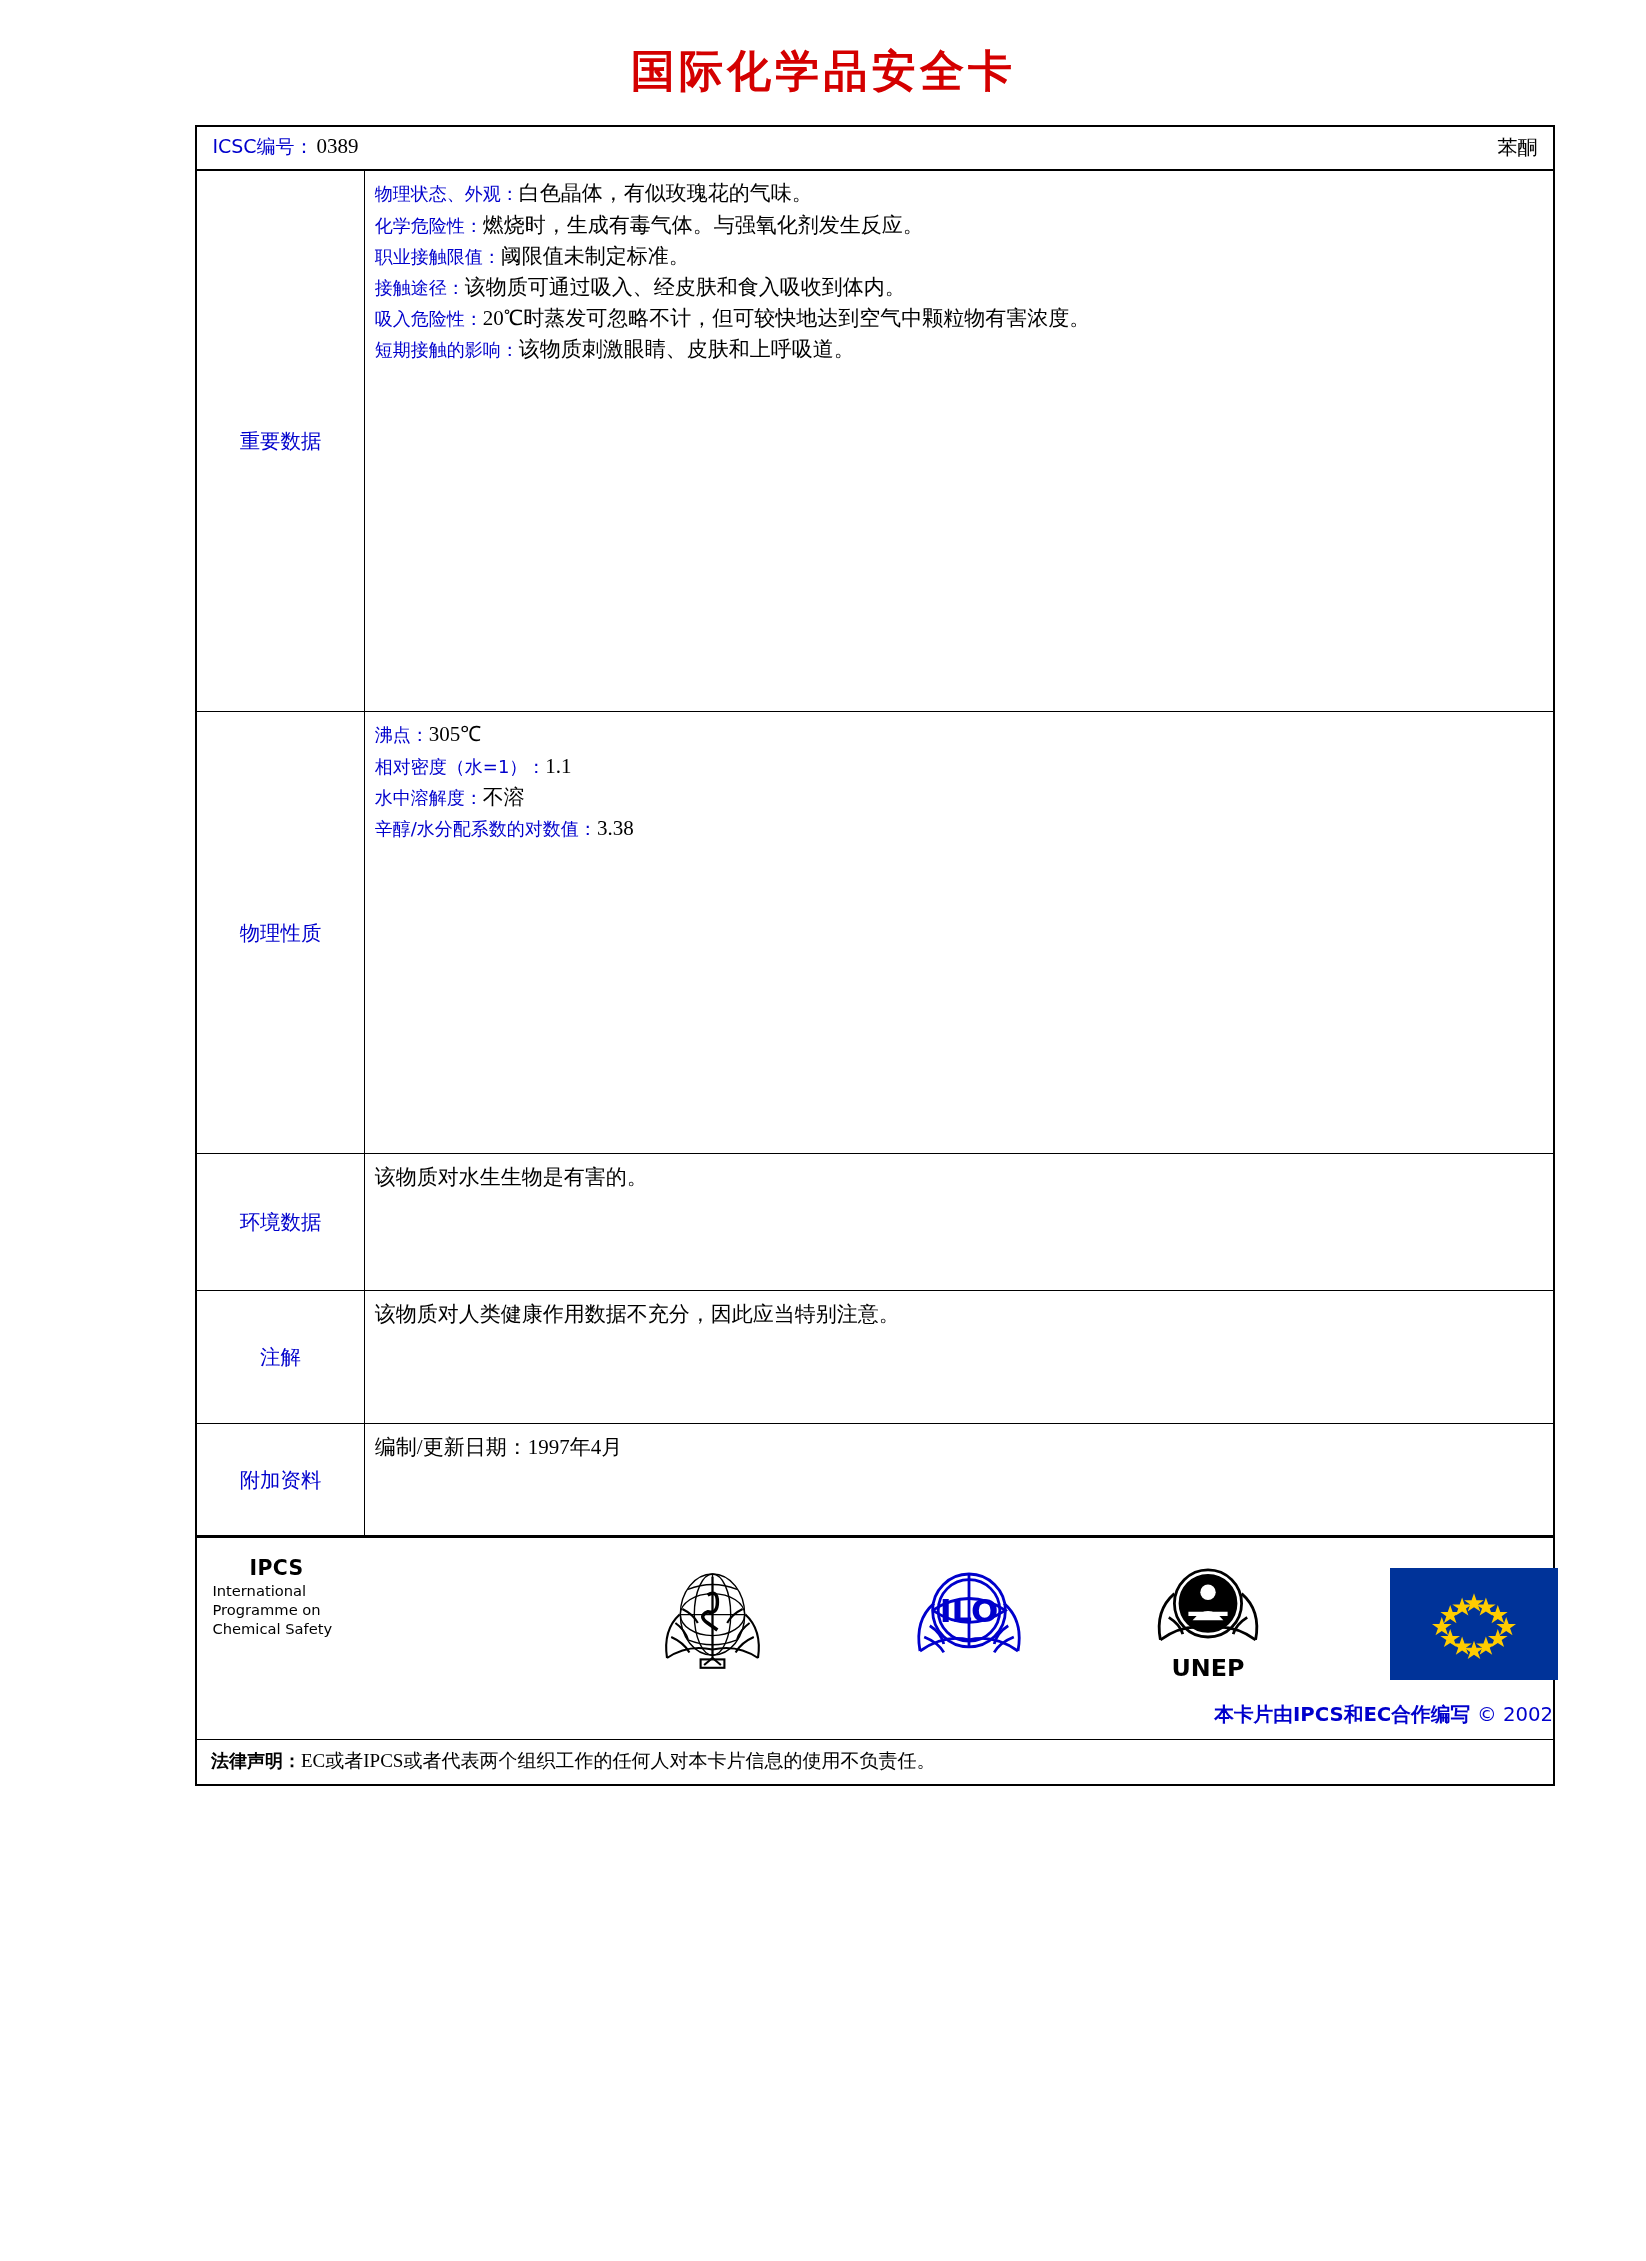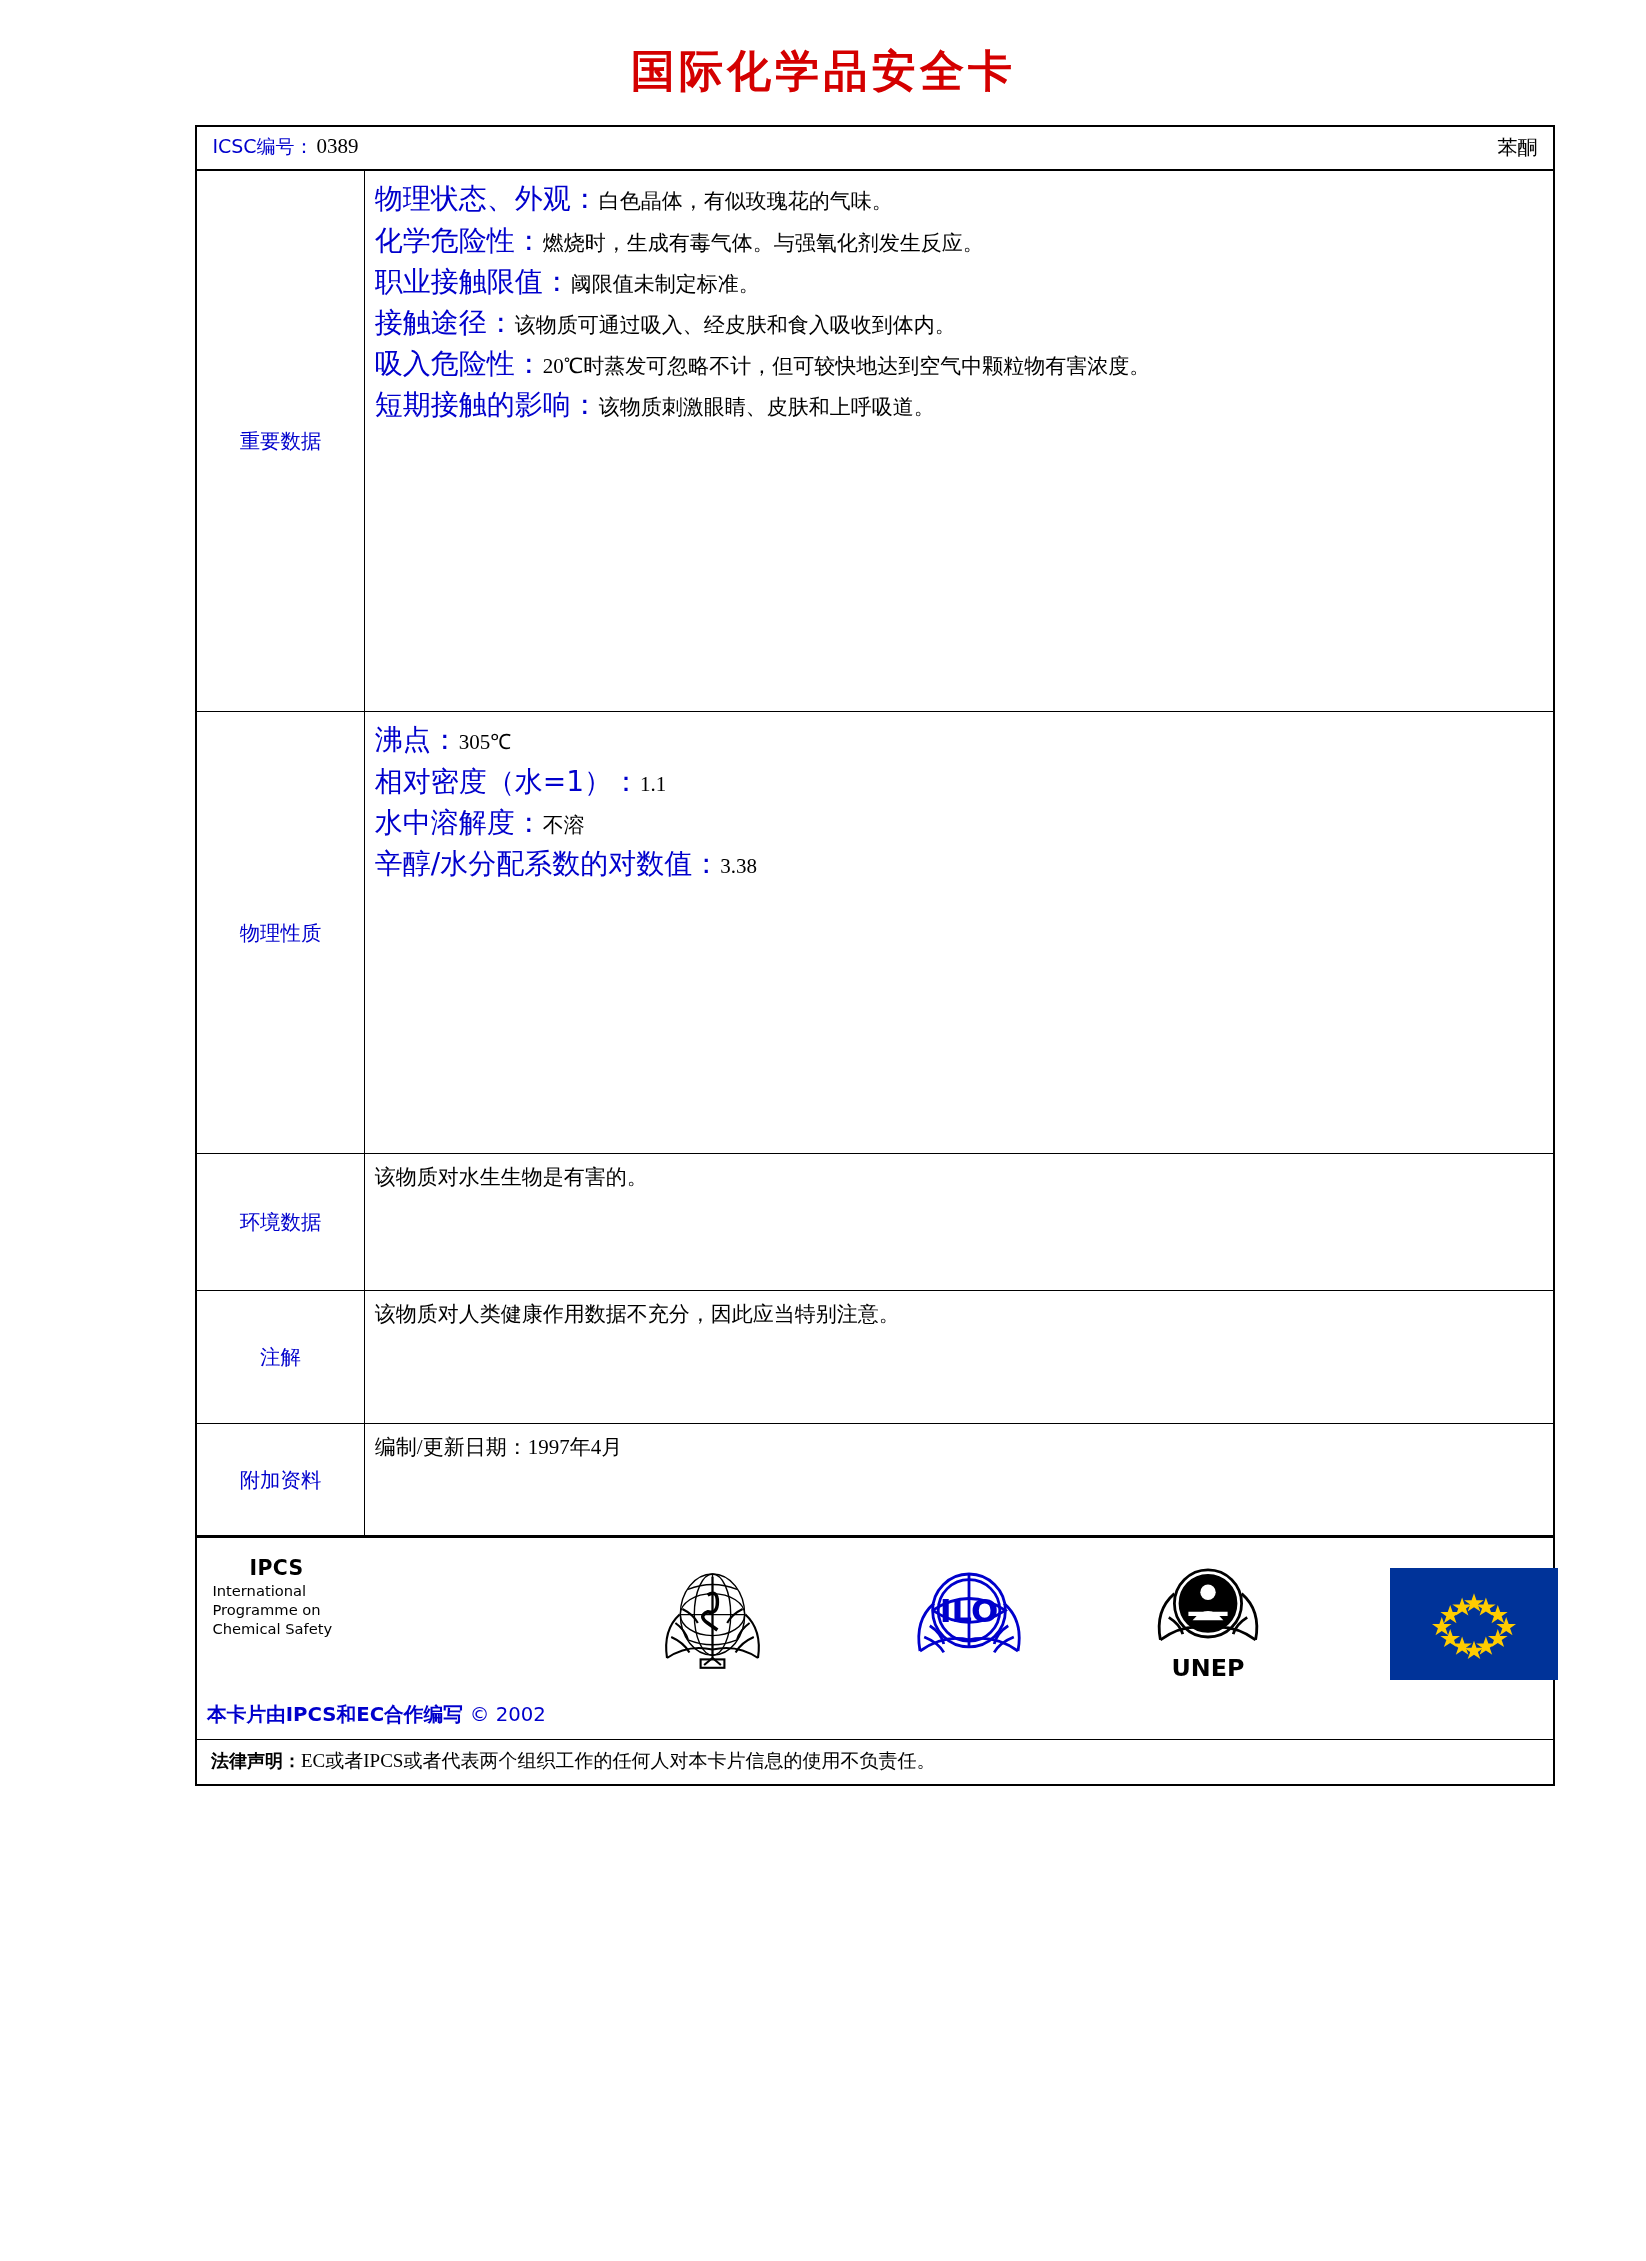--- a/index.html
+++ b/index.html
@@ -96,21 +96,21 @@
   }
   .ent {
     font-size: 21px;
     line-height: 1.42;
     color: #000;
     margin-bottom: 1.4px;
   }
   .ent .k {
     color: #0000cc;
     font-family: "DejaVu Sans", sans-serif;
-    font-size: 28px;
+    font-size: 18px;
   }
   .plain {
     font-size: 21px;
     line-height: 1.45;
     color: #000;
   }
   .h-imp { min-height: 541px; }
   .h-phys { min-height: 442px; }
   .h-env { min-height: 137px; }
   .h-note { min-height: 133px; }
@@ -145,24 +145,24 @@
   .logo {
     position: absolute;
     top: 15.4px;
   }
   .logo-who { left: 449px; }
   .logo-ilo { left: 702px; }
   .logo-unep { left: 941px; }
   .logo-eu  { left: 1193px; top: 29.5px; }
   .credit {
     position: absolute;
-    left: 10px;
+    left: 16px;
     right: 0;
     bottom: 11.2px;
-    text-align: left;
+    text-align: right;
     color: #0000cc;
     font-family: "DejaVu Sans", sans-serif;
     font-weight: bold;
     font-size: 19.7px;
   }
   .credit .cc { font-weight: normal; color: #0000cc; }
   .legal {
     padding: 8.4px 14px 9.8px 14px;
     font-size: 19px;
     color: #000;

